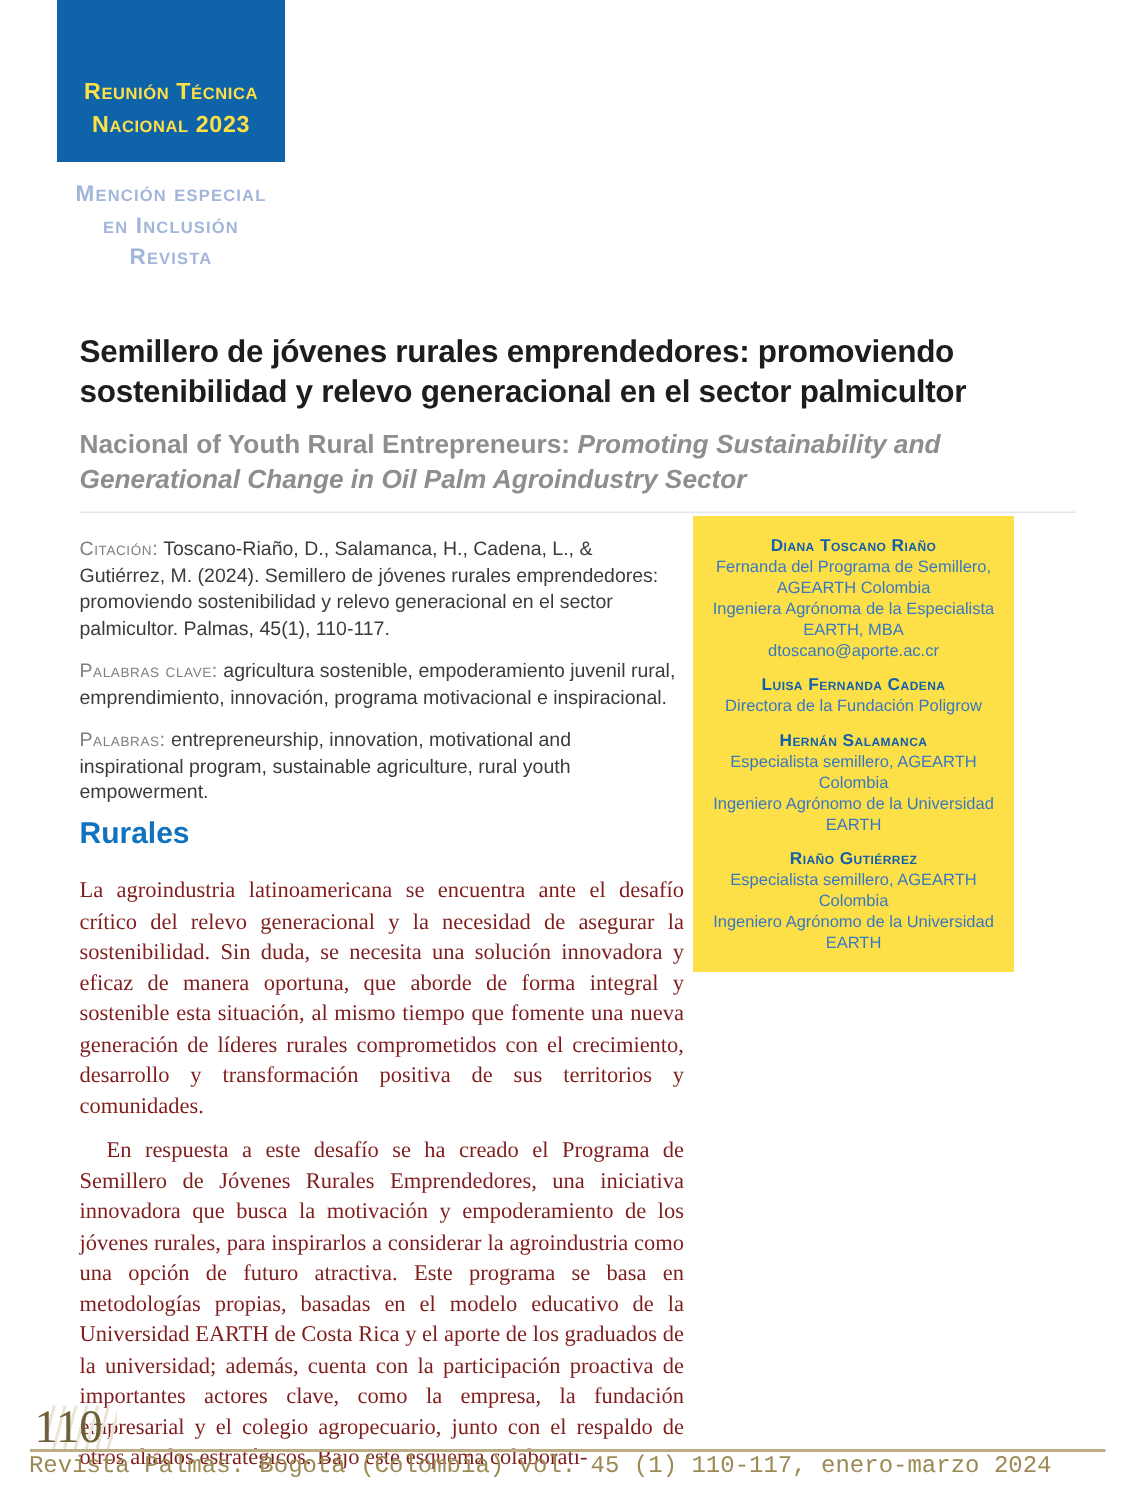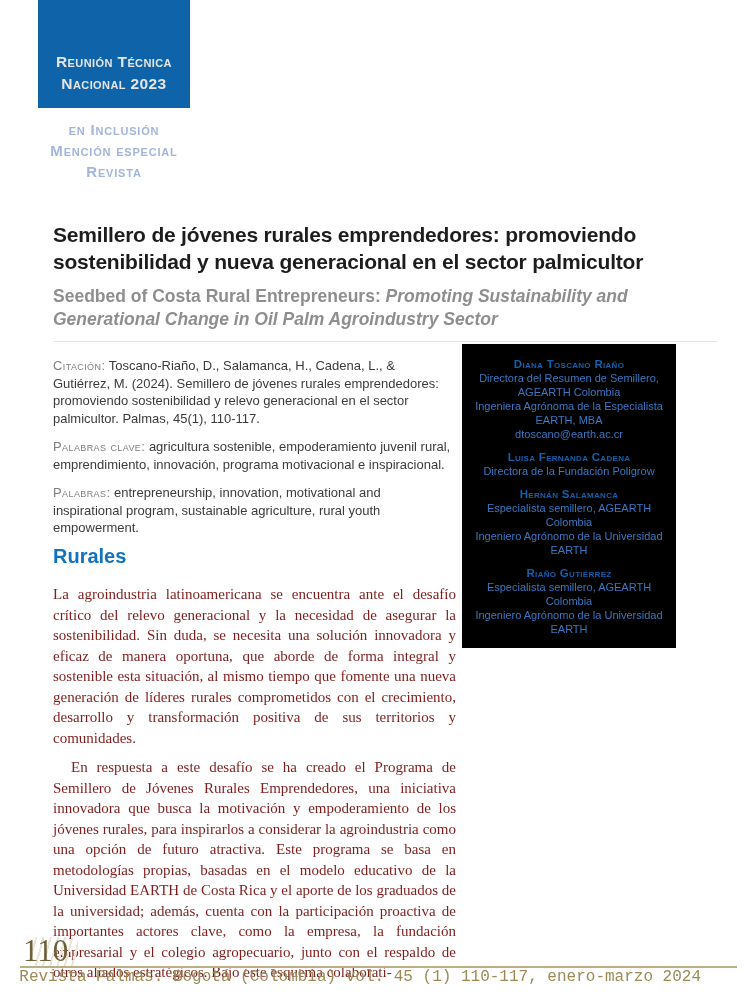--- a/index.html
+++ b/index.html
@@ -12,21 +12,21 @@
     font-family: "Liberation Sans", sans-serif;
     overflow: hidden;
   }
 
   
   .badge {
     position: absolute;
     left: 38px; top: 0;
     width: 152px; height: 108px;
     background: #0f63a9;
-    color: #e5e5e5;
+    color: #fde047;
     display: flex;
     flex-direction: column;
     justify-content: flex-end;
     padding-bottom: 13px;
     text-align: center;
     font-weight: 700;
     font-variant: small-caps;
     font-size: 15.5px;
     line-height: 22px;
     letter-spacing: 0.4px;
@@ -86,21 +86,21 @@
     color: #7f7f7f;
     letter-spacing: 0.4px;
   }
   .meta .it { }
 
   
   .authors {
     position: absolute;
     left: 462px; top: 344px;
     width: 214px; min-height: 234px;
-    background: #000000;
+    background: #fde047;
     padding: 13px 8px 12px 8px;
     text-align: center;
     font-size: 11px;
     line-height: 14px;
     color: #3a78c2;
   }
   .author + .author { margin-top: 9px; }
   .author-name {
     font-variant: small-caps;
     font-weight: 700;
@@ -164,48 +164,48 @@
 </head>
 <body>
 
 <div class="page">
 
   <div class="badge">
       <div>Reunión Técnica</div>
       <div>Nacional 2023</div>
     </div>
   <div class="mention">
+      <div>Mención especial</div>
       <div>en Inclusión</div>
-      <div>Mención especial</div>
       <div>Revista</div>
     </div>
 
   <div class="title-block">
-    <h1 class="title-es">Semillero de jóvenes rurales emprendedores: promoviendo sostenibilidad y nueva generacional en el sector palmicultor</h1>
-    <h2 class="title-en"><span>Seedbed of Costa Rural Entrepreneurs:</span> <span class="it">Promoting Sustainability and Generational Change in Oil Palm Agroindustry Sector</span></h2>
+    <h1 class="title-es">Semillero de jóvenes rurales emprendedores: promoviendo sostenibilidad y relevo generacional en el sector palmicultor</h1>
+    <h2 class="title-en"><span>Nacional of Youth Rural Entrepreneurs:</span> <span class="it">Promoting Sustainability and Generational Change in Oil Palm Agroindustry Sector</span></h2>
   </div>
 
   <hr class="subtitle-rule">
 
   <div class="meta">
     <p><span class="label">Citación:</span> <span>Toscano-Riaño, D., Salamanca, H., Cadena, L., &amp; Gutiérrez, M. (2024). Semillero de jóvenes rurales emprendedores: promoviendo sostenibilidad y relevo generacional en el sector palmicultor.</span> <span class="it">Palmas, 45</span><span>(1), 110-117.</span></p>
     <p><span class="label">Palabras clave:</span> <span>agricultura sostenible, empoderamiento juvenil rural, emprendimiento, innovación, programa motivacional e inspiracional.</span></p>
     <p><span class="label">Palabras:</span> <span>entrepreneurship, innovation, motivational and inspirational program, sustainable agriculture, rural youth empowerment.</span></p>
   </div>
 
   <aside class="authors">
     <div class="author">
       <div class="author-name">Diana Toscano Riaño</div>
       <div>
-          <div>Directora del Resumen de Semillero,</div>
+          <div>Fernanda del Programa de Semillero,</div>
           <div>AGEARTH Colombia</div>
           <div>Ingeniera Agrónoma de la Especialista</div>
           <div>EARTH, MBA</div>
         </div>
-      <div class="author-email">dtoscano@earth.ac.cr</div>
+      <div class="author-email">dtoscano@aporte.ac.cr</div>
     </div>
     <div class="author">
       <div class="author-name">Luisa Fernanda Cadena</div>
       <div>
           <div>Directora de la Fundación Poligrow</div>
         </div>
     </div>
     <div class="author">
       <div class="author-name">Hernán Salamanca</div>
       <div>

